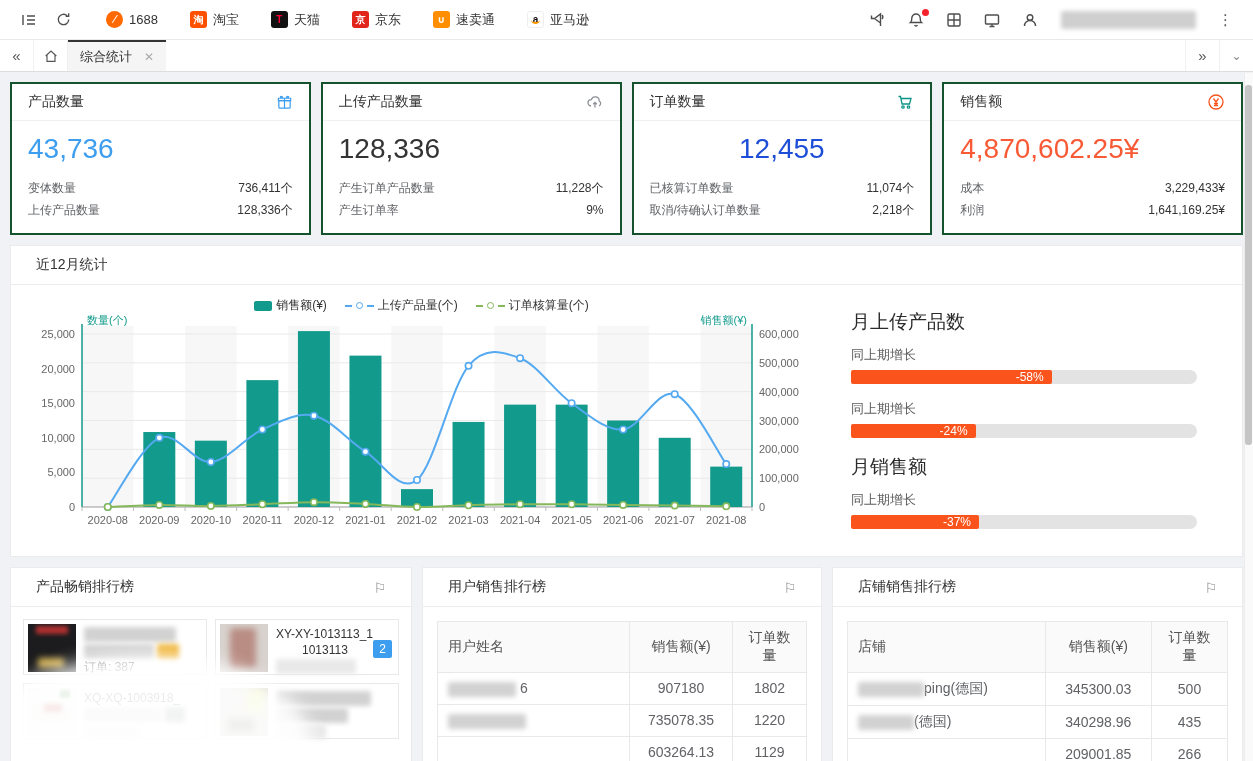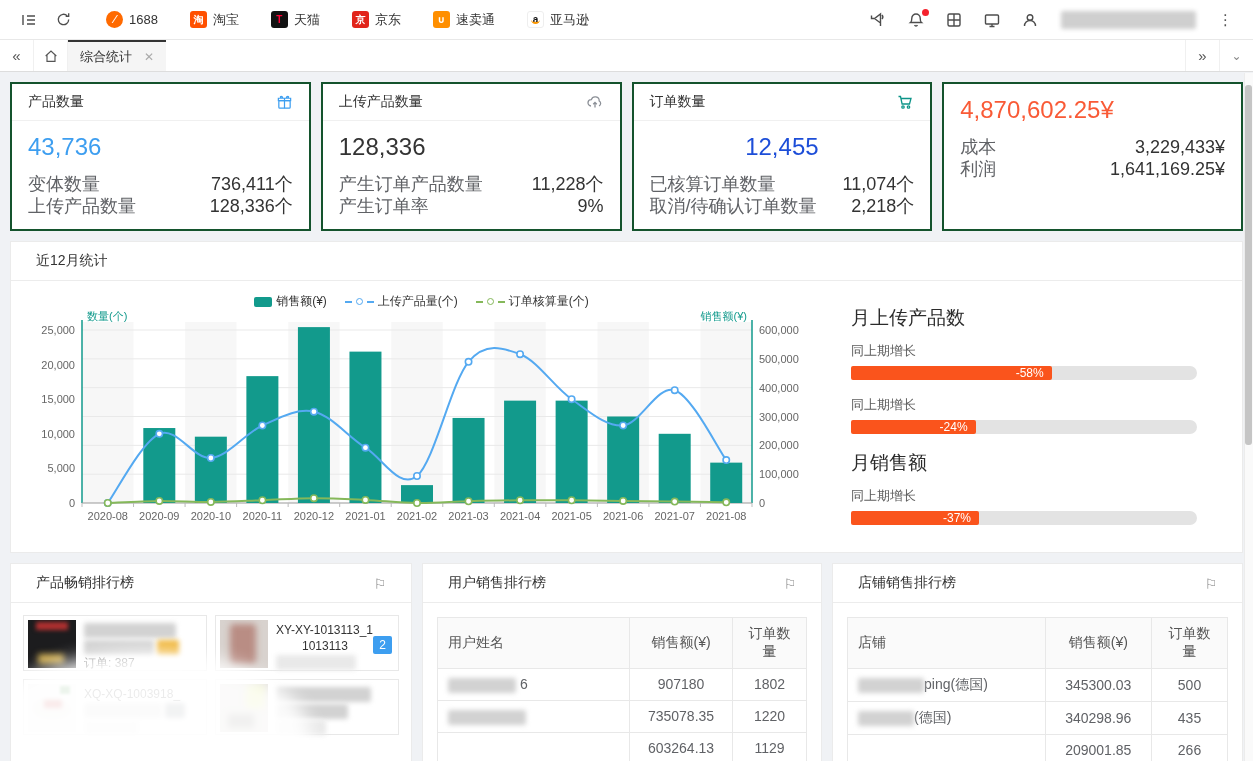--- a/index.html
+++ b/index.html
@@ -35,22 +35,22 @@
   .tab-spacer{flex:1;}
   .nav-ic.right{border-left:1px solid #f0f0f0;border-right:none;}
 
   
   .main{padding:10px;display:flex;flex-direction:column;gap:10px;height:689px;}
   .stat-row{display:flex;gap:10px;flex:none;}
   .stat-card{flex:1;background:#fff;border:2px solid #14532d;}
   .stat-head{display:flex;justify-content:space-between;align-items:center;padding:9px 16px;border-bottom:1px solid #f0f0f0;font-size:14px;color:#333;}
   .stat-head svg{fill:none;stroke-width:1.3;}
   .stat-body{padding:6px 16px 12px;}
-  .stat-value{font-size:24px;margin:6px 0 12px;color:#333;}
-  .stat-line{display:flex;justify-content:space-between;font-size:18px;color:#606266;line-height:22px;}
+  .stat-value{font-size:28px;margin:6px 0 12px;color:#333;}
+  .stat-line{display:flex;justify-content:space-between;font-size:12px;color:#606266;line-height:22px;}
   .stat-line .v{color:#333;}
 
   .chart-panel{background:#fff;border:1px solid #ebebeb;flex:none;}
   .panel-title{padding:10px 25px;font-size:14px;color:#333;border-bottom:1px solid #ececec;display:flex;justify-content:space-between;align-items:flex-end;}
   .flag{color:#8c8c8c;font-size:14px;cursor:pointer;}
   .chart-body{display:flex;}
   #chart-wrap{width:815px;padding:4px 0 0 6px;}
   #chart-legend{display:flex;justify-content:center;align-items:center;gap:18px;font-size:12px;color:#333;padding:8px 0 0;}
   .lg-item{display:flex;align-items:center;gap:4px;cursor:pointer;}
   .lg-bar{width:18px;height:10px;border-radius:2px;}
@@ -231,20 +231,27 @@
               <span>已核算订单数量</span>
               <span class="v">11,074个</span>
             </div>
           <div class="stat-line">
               <span>取消/待确认订单数量</span>
               <span class="v">2,218个</span>
             </div>
         </div>
       </div>
       <div class="stat-card">
+        <div class="stat-head">
+          <span>销售额</span>
+          <svg width="18" height="18" viewBox="0 0 18 18" style="stroke:#fa541c">
+              <circle cx="9" cy="9" r="7"></circle>
+              <path d="M6.5 5.5 9 9l2.5-3.5M9 9v4M7 10.5h4M7 12.5h4"></path>
+            </svg>
+        </div>
         <div class="stat-body">
           <div class="stat-value" style="color: rgb(249, 90, 54);">4,870,602.25¥</div>
           <div class="stat-line">
               <span>成本</span>
               <span class="v">3,229,433¥</span>
             </div>
           <div class="stat-line">
               <span>利润</span>
               <span class="v">1,641,169.25¥</span>
             </div>

